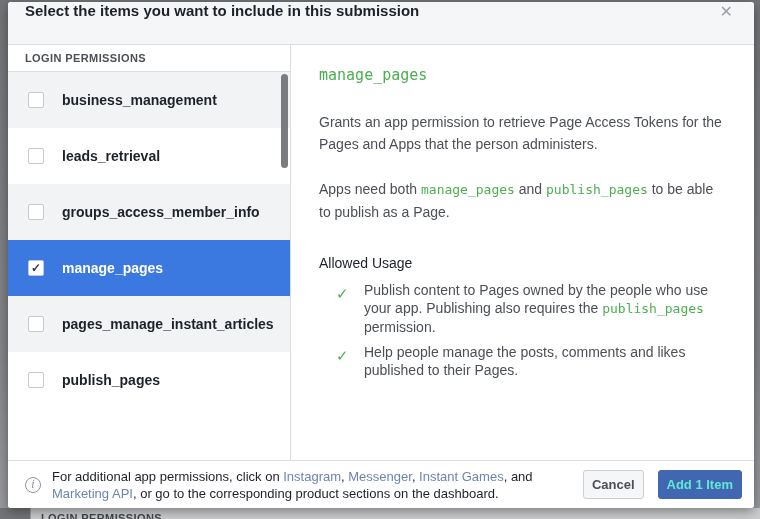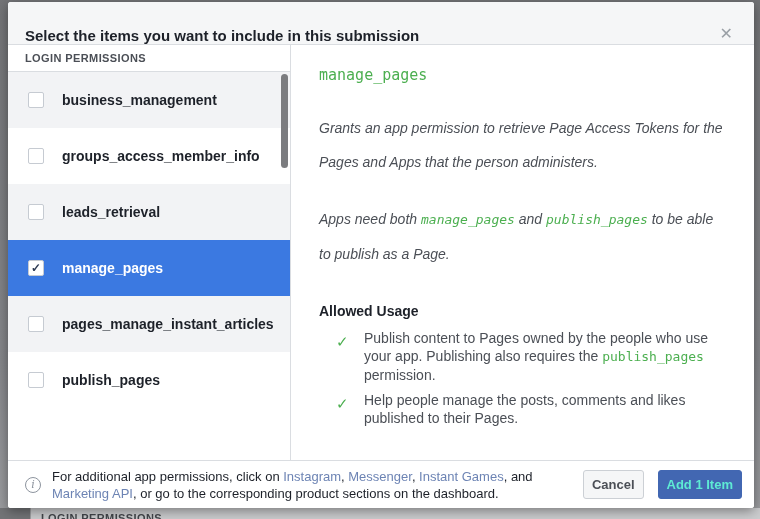--- a/index.html
+++ b/index.html
@@ -24,21 +24,21 @@
   
   .modal {
     position:absolute; left:8px; top:2px; width:746px; height:506px;
     background:#fff; border-radius:3px;
     box-shadow:0 3px 12px rgba(0,0,0,.4);
     display:flex; flex-direction:column;
   }
   .modal-header {
     height:43px; flex:0 0 43px; background:#f5f6f7;
     border-bottom:1px solid #dadde1; border-radius:3px 3px 0 0;
-    display:flex; align-items:flex-end; padding:0 17px;
+    display:flex; align-items:flex-start; padding:0 17px;
   }
   .modal-title { font-size:15px; font-weight:bold; color:#1d2129; }
   .close {
     margin-left:auto; color:#9aa0a6; font-size:16px; line-height:1;
     cursor:pointer; padding:2px 4px;
   }
 
   .modal-body { flex:1 1 auto; display:flex; overflow:hidden; }
 
   
@@ -71,26 +71,26 @@
     position:absolute; right:2px; top:29px; width:7px; height:94px;
     background:#7b7c7f; border-radius:4px;
   }
 
   
   .detail { flex:1 1 auto; padding:21px 28px 0 28px; overflow:hidden; background:#fff; }
   .detail-title {
     font-family:"DejaVu Sans Mono", monospace; font-size:15px;
     color:var(--code-green); margin-bottom:27px;
   }
-  .detail-p { font-size:14px; color:#4b4f56; line-height:34px; margin-bottom:23px;font-style:italic; }
+  .detail-p { font-size:14px; color:#4b4f56; line-height:22px; margin-bottom:23px; }
   .inline-code {
     font-family:"DejaVu Sans Mono", monospace; font-size:13px;
     color:var(--code-green);
   }
-  .allowed-title { font-size:14px; font-weight:bold; color:#1d2129; margin:32px 0 10px 0; }
+  .allowed-title { font-size:14px; font-weight:normal; color:#1d2129; margin:32px 0 10px 0; }
   .usage-item { display:flex; padding-left:17px; margin-bottom:7px; }
   .usage-item .check {
     color:var(--code-green); font-size:15px; line-height:26px;
     flex:0 0 15px; margin-right:13px;
   }
   .usage-item .usage-text { font-size:14px; color:#4b4f56; line-height:18px; }
 
   
   .modal-footer {
     flex:0 0 48px; height:48px; border-top:1px solid #dadde1; background:#fff;
@@ -134,25 +134,25 @@
 
     <div class="sidebar">
       <div class="sidebar-header">LOGIN PERMISSIONS</div>
       <div>
         <div class="perm-row">
           <span class="checkbox"></span>
           <span class="row-label">business_management</span>
         </div>
         <div class="perm-row">
           <span class="checkbox"></span>
+          <span class="row-label">leads_retrieval</span>
+        </div>
+        <div class="perm-row">
+          <span class="checkbox"></span>
           <span class="row-label">groups_access_member_info</span>
-        </div>
-        <div class="perm-row">
-          <span class="checkbox"></span>
-          <span class="row-label">leads_retrieval</span>
         </div>
         <div class="perm-row selected">
           <span class="checkbox">✓</span>
           <span class="row-label">manage_pages</span>
         </div>
         <div class="perm-row">
           <span class="checkbox"></span>
           <span class="row-label">pages_manage_instant_articles</span>
         </div>
         <div class="perm-row">

